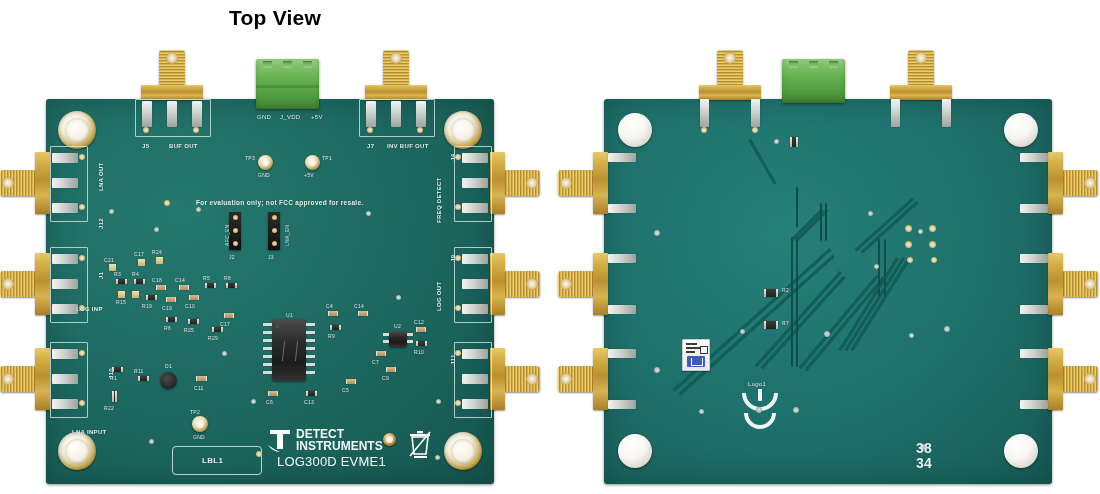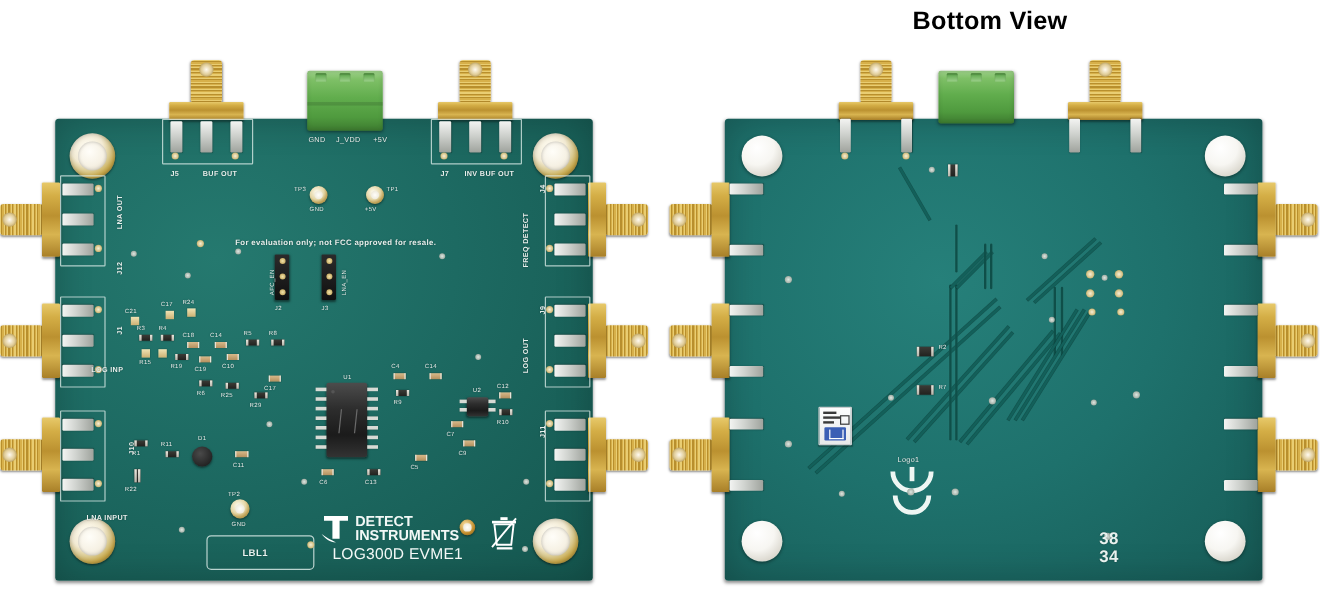--- a/index.html
+++ b/index.html
@@ -120,21 +120,21 @@
   
   .ti-logo{position:absolute;color:#fff;}
   .ti-name{position:absolute;color:#f2f8f6;font-weight:bold;line-height:1.02;white-space:nowrap;}
   .board-name{position:absolute;color:#f2f8f6;font-size:13px;white-space:nowrap;letter-spacing:.2px;}
 </style>
 </head>
 <body>
 
 <div class="stage">
 
-  <div class="view-title" id="title-bottom">Bottom View</div>
+  <div class="view-title" id="title-top">Top View</div>
 
   <div class="board" id="board-top">
 
     <div class="standoff" style="left:12px;top:12px;">
         <div class="cross"></div>
       </div>
     <div class="standoff" style="left:398px;top:12px;">
         <div class="cross"></div>
       </div>
     <div class="standoff" style="left:12px;top:333px;">

